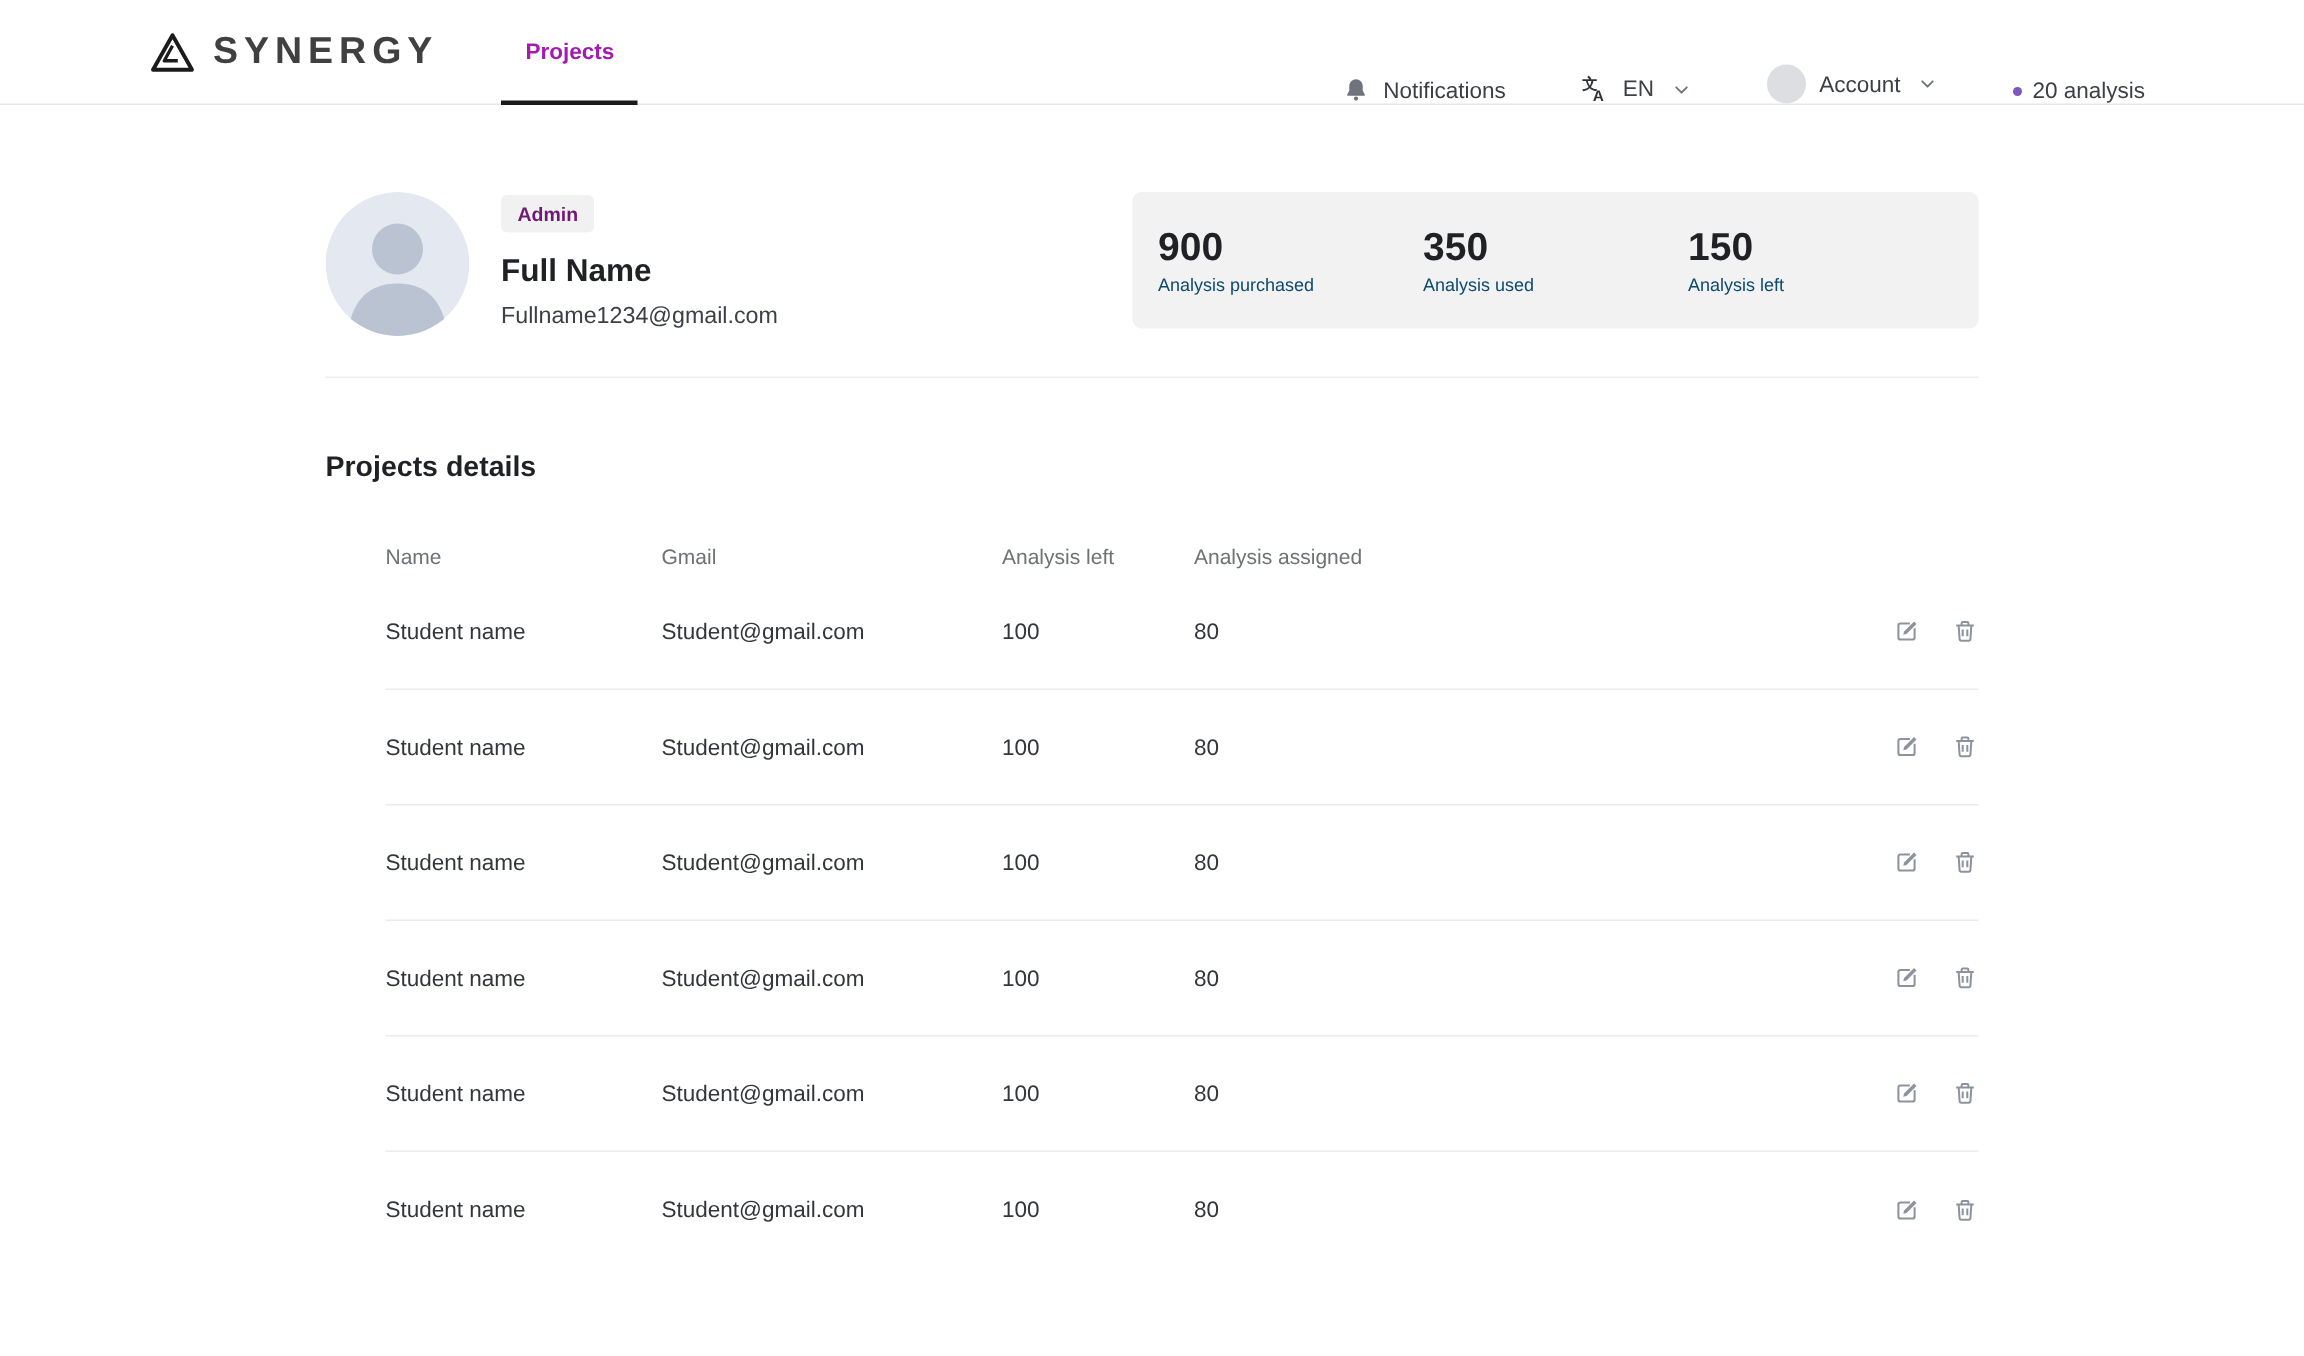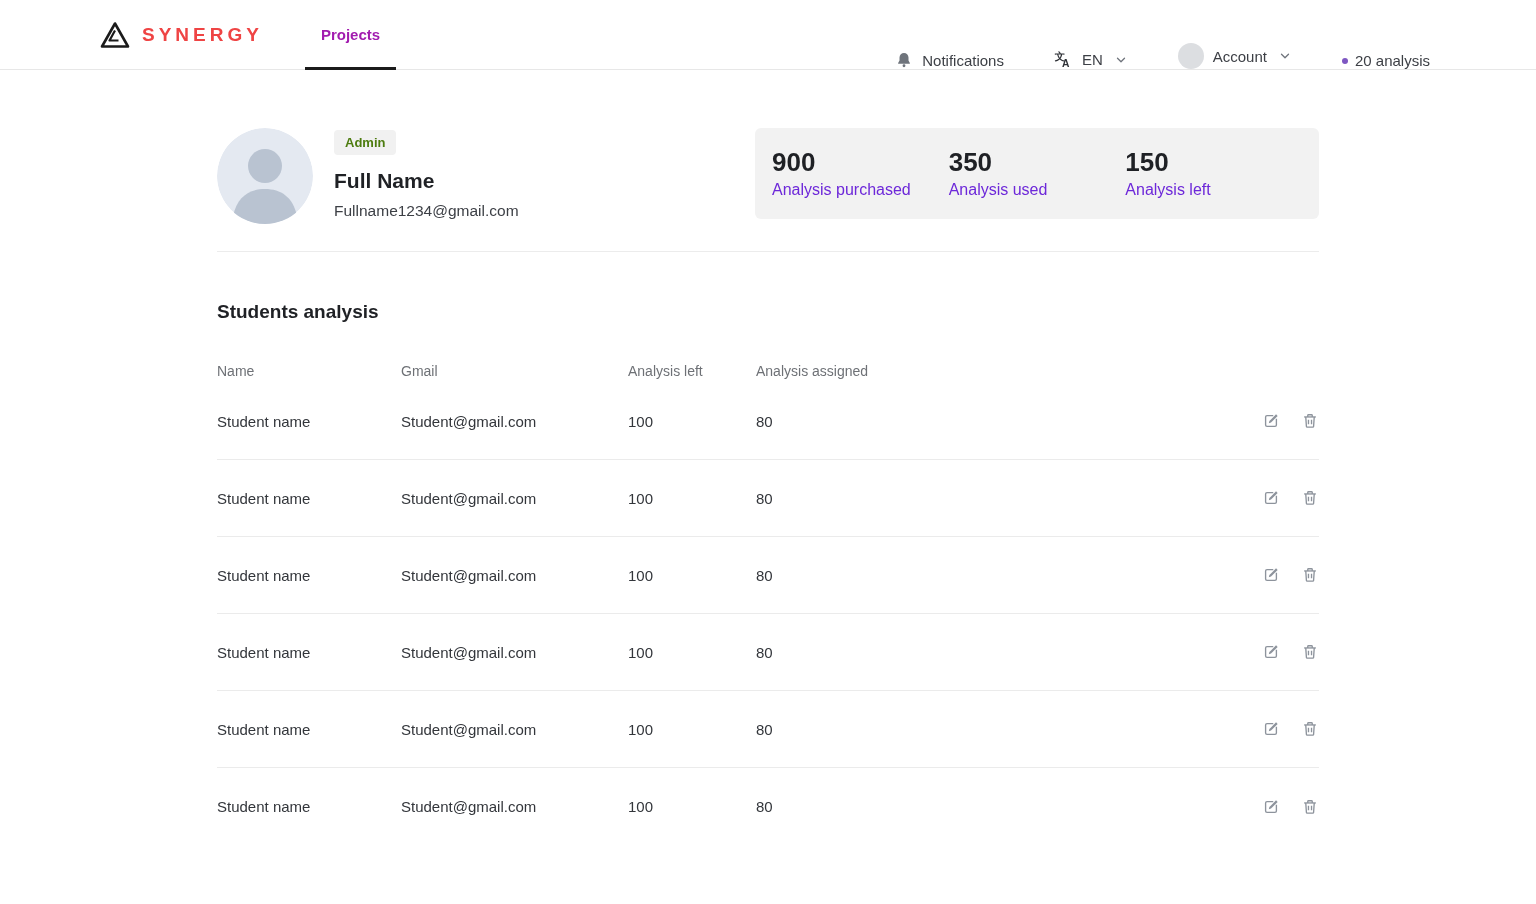--- a/index.html
+++ b/index.html
@@ -22,24 +22,24 @@
     padding-right: 106px;
     background: #fff;
   }
   .brand {
     display: flex;
     align-items: center;
     gap: 12px;
   }
   .brand-logo { width: 30px; height: 28px; color: #1b1b1b; }
   .brand-name {
-    font-size: 19px;
+    font-size: 25px;
     font-weight: 700;
     letter-spacing: 4px;
-    color: #ef4444;
+    color: #404040;
   }
   .nav {
     display: flex;
     align-items: stretch;
     margin-left: 42px;
   }
   .nav-item {
     position: relative;
     display: flex;
     align-items: center;
@@ -119,21 +119,21 @@
     margin-left: 21px;
     padding-top: 2px;
   }
   .role-badge {
     display: inline-block;
     background: #f1f1f1;
     border-radius: 4px;
     padding: 5px 11px;
     font-size: 13px;
     font-weight: 700;
-    color: #4d7c0f;
+    color: #701a75;
   }
   .profile-name {
     margin-top: 14px;
     font-size: 21px;
     font-weight: 700;
     color: #1f2125;
   }
   .profile-email {
     margin-top: 9px;
     font-size: 15.5px;
@@ -152,22 +152,22 @@
   }
   .stat { width: 183px; }
   .stat-value {
     font-size: 26px;
     font-weight: 700;
     color: #1f2125;
     line-height: 1.1;
   }
   .stat-label {
     margin-top: 5px;
-    font-size: 16px;
-    color: #6d28d9;
+    font-size: 12px;
+    color: #0c4a6e;
   }
 
   .divider {
     margin-top: 27px;
     border: none;
     border-top: 1px solid #ececec;
     height: 0;
   }
 
   
@@ -175,20 +175,21 @@
     margin-top: 49px;
     font-size: 19px;
     font-weight: 700;
     color: #1f2125;
   }
   .students-table { margin-top: 36px; }
   .t-row {
     display: grid;
     grid-template-columns: 184px 227px 128px 240px 1fr;
     align-items: center;
+    margin-left: 40px;
   }
   .t-head {
     height: 24px;
     font-size: 14px;
     color: #6e7176;
   }
   .t-body-row {
     height: 77px;
     font-size: 15px;
     color: #33363b;
@@ -294,21 +295,21 @@
       </div>
       <div class="stat">
         <div class="stat-value">150</div>
         <div class="stat-label">Analysis left</div>
       </div>
     </div>
   </section>
 
   <hr class="divider">
 
-  <h2 class="section-title">Students analysis</h2>
+  <h2 class="section-title">Projects details</h2>
 
   <div class="students-table">
     <div class="t-row t-head">
       <div>Name</div>
       <div>Gmail</div>
       <div>Analysis left</div>
       <div>Analysis assigned</div>
       <div></div>
     </div>
 

